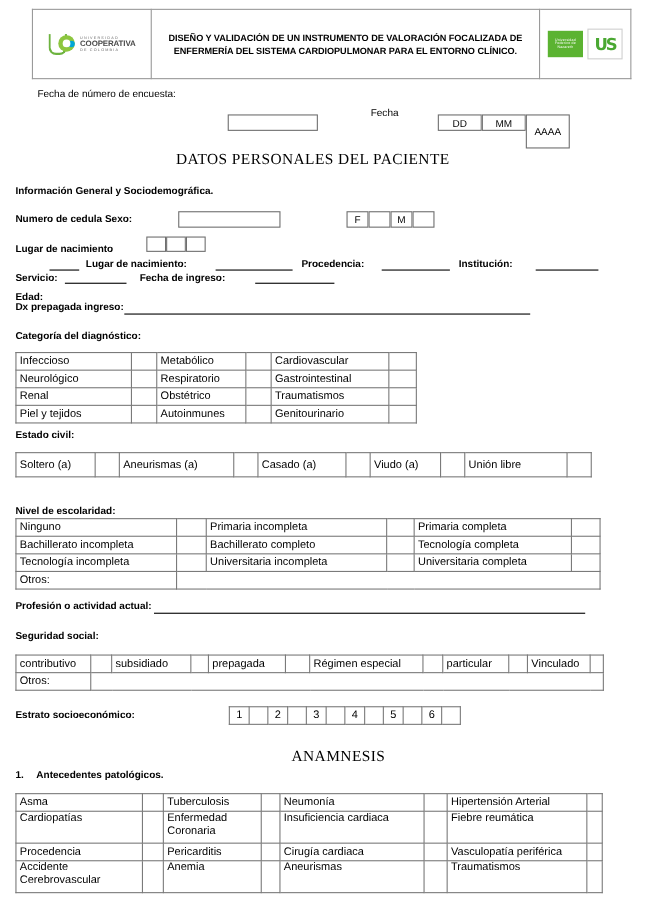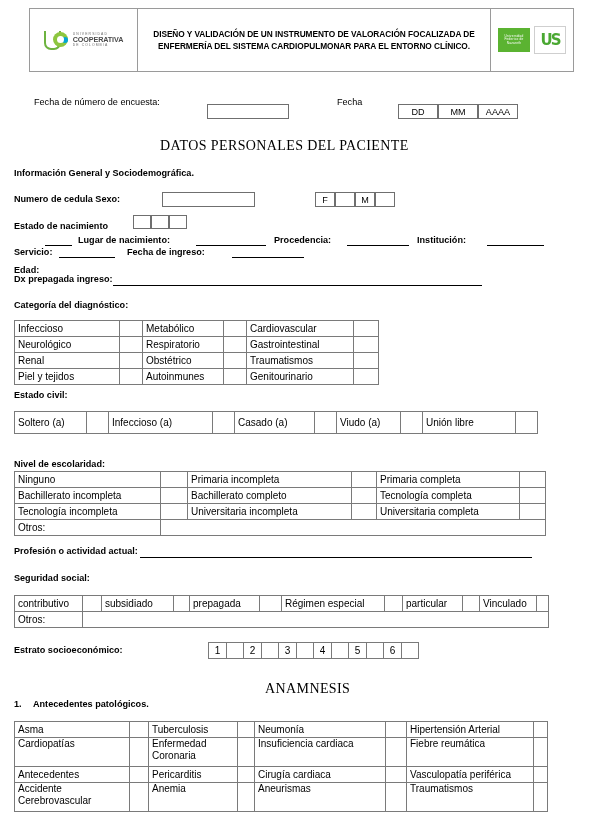--- a/index.html
+++ b/index.html
@@ -216,39 +216,39 @@
           </div>
           <div class="rl-box">
             <span class="rl-mark">US</span>
           </div>
         </div>
       </td>
     </tr>
   </tbody>
     </table>
 
-  <div class="txt" style="left:14px; top:97px;padding-left:20px;">Fecha de número de encuesta:</div>
+  <div class="txt" style="left:14px; top:80px;padding-left:20px;">Fecha de número de encuesta:</div>
   <div class="box" style="left:207px; top:104px; width:82px; height:15px;"></div>
   <div class="txt" style="left:337px; top:97px;">Fecha</div>
   <div class="cellbox" style="left:398px; top:104px; width:40px; height:15px;">DD</div>
   <div class="cellbox" style="left:438px; top:104px; width:40px; height:15px;">MM</div>
-  <div class="cellbox" style="left:478px; top:104px; width:40px; height:15px;">AAAA</div>
+  <div class="cellbox" style="left:478px; top:104px; width:40px; height:31px;">AAAA</div>
 
   <div class="serif-title" style="left:160px; top:138px;">DATOS PERSONALES DEL PACIENTE</div>
 
   <div class="txt bold" style="left:14px; top:168px;">Información General y Sociodemográfica.</div>
 
   <div class="txt bold" style="left:14px; top:194px;">Numero de cedula Sexo:</div>
   <div class="box" style="left:162px; top:192px; width:93px; height:15px;"></div>
   <div class="cellbox" style="left:315px; top:192px; width:20px; height:15px;">F</div>
   <div class="box" style="left:335px; top:192px; width:20px; height:15px;"></div>
   <div class="cellbox" style="left:355px; top:192px; width:20px; height:15px;">M</div>
   <div class="box" style="left:375px; top:192px; width:20px; height:15px;"></div>
 
-  <div class="txt bold" style="left:14px; top:221px;">Estado de nacimiento</div>
+  <div class="txt bold" style="left:14px; top:221px;">Lugar de nacimiento</div>
   <div class="box" style="left:133px; top:215px; width:18px; height:14px;"></div>
   <div class="box" style="left:151px; top:215px; width:18px; height:14px;"></div>
   <div class="box" style="left:169px; top:215px; width:18px; height:14px;"></div>
 
   <div class="txt bold" style="left:14px; top:235px;margin-top:30px;">Edad:</div>
   <div class="rule-thin" style="left:45px; top:245px; width:27px;"></div>
   <div class="txt bold" style="left:78px; top:235px;">Lugar de nacimiento:</div>
   <div class="rule-thin" style="left:196px; top:245px; width:70px;"></div>
   <div class="txt bold" style="left:274px; top:235px;">Procedencia:</div>
   <div class="rule-thin" style="left:347px; top:245px; width:62px;"></div>
@@ -321,21 +321,21 @@
         <col style="width:22px">
       <col style="width:64px">
         <col style="width:22px">
       <col style="width:93px">
         <col style="width:22px">
     </colgroup>
     <tbody>
       <tr>
         <td style="height:21px">Soltero (a)</td>
         <td class="mark"></td>
-        <td>Infeccioso (a)</td>
+        <td>Aneurismas (a)</td>
         <td class="mark"></td>
         <td>Casado (a)</td>
         <td class="mark"></td>
         <td>Viudo (a)</td>
         <td class="mark"></td>
         <td>Unión libre</td>
         <td class="mark"></td>
       </tr>
     </tbody>
   </table>
@@ -487,21 +487,21 @@
         <td style="height:28px;vertical-align:top">Cardiopatías</td>
         <td class="mark"></td>
         <td style="vertical-align:top">Enfermedad Coronaria</td>
         <td class="mark"></td>
         <td style="vertical-align:top">Insuficiencia cardiaca</td>
         <td class="mark"></td>
         <td style="vertical-align:top">Fiebre reumática</td>
         <td class="mark"></td>
       </tr>
       <tr>
-        <td>Antecedentes</td>
+        <td>Procedencia</td>
         <td class="mark"></td>
         <td>Pericarditis</td>
         <td class="mark"></td>
         <td>Cirugía cardiaca</td>
         <td class="mark"></td>
         <td>Vasculopatía periférica</td>
         <td class="mark"></td>
       </tr>
       <tr>
         <td style="height:28px;vertical-align:top">Accidente Cerebrovascular</td>

